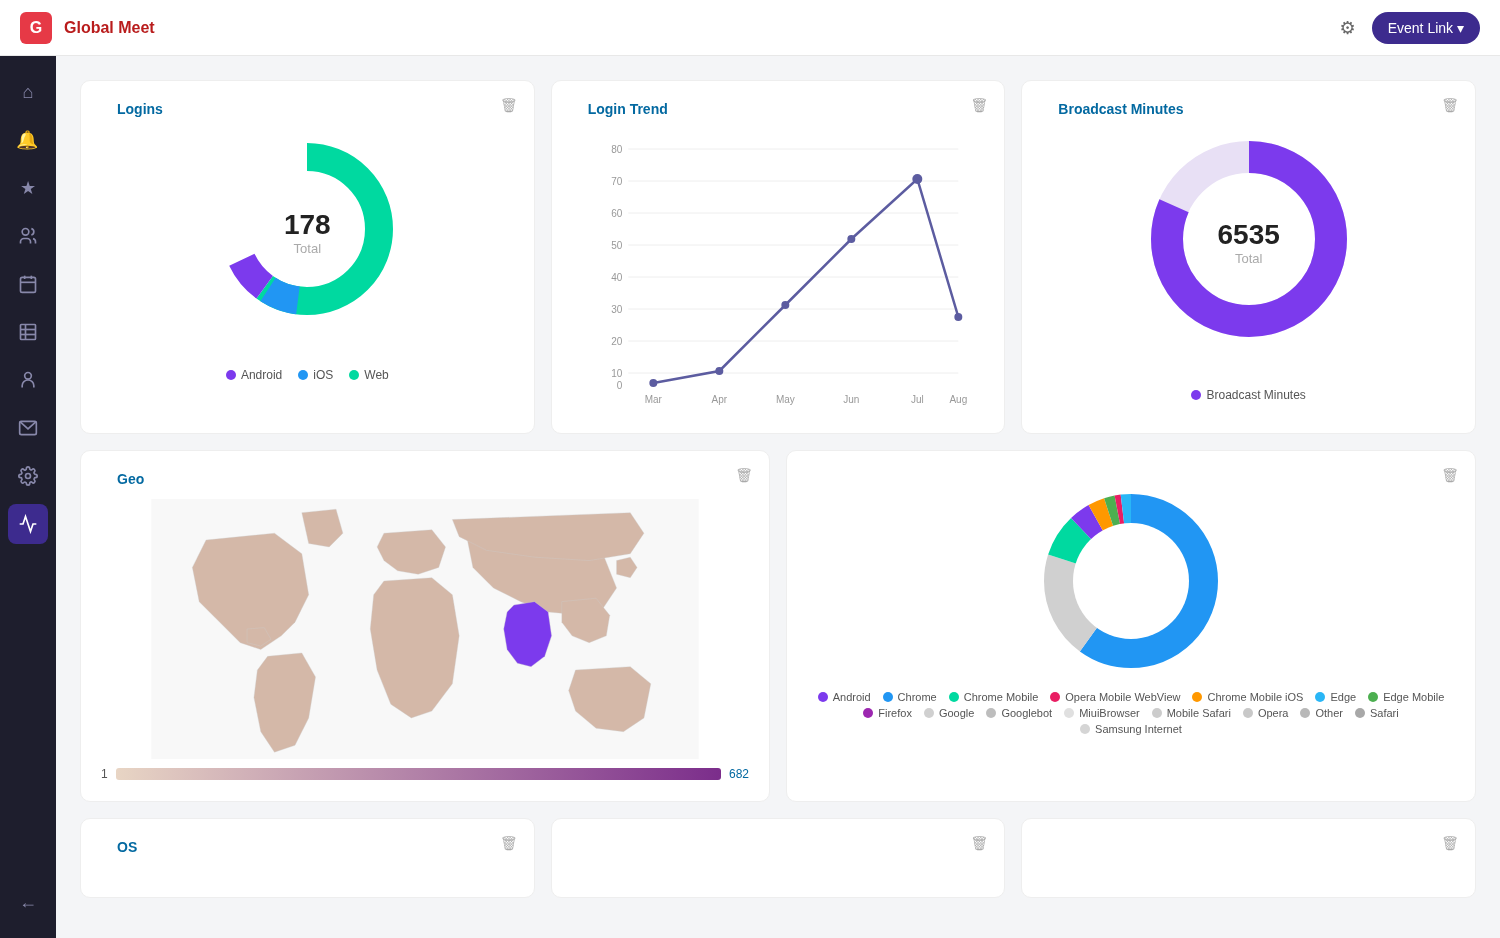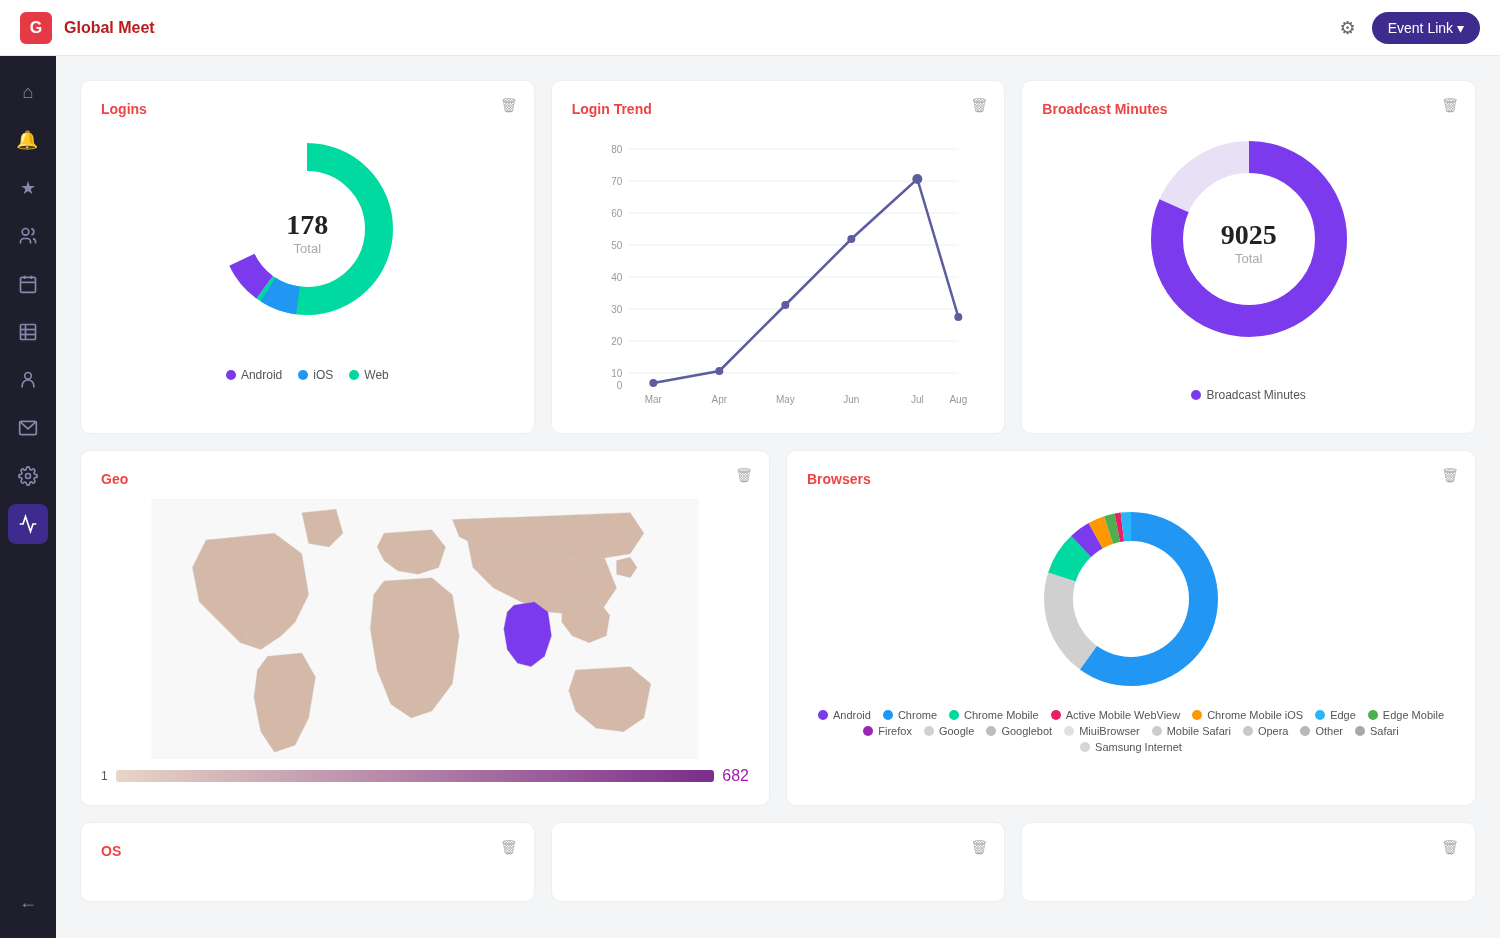--- a/index.html
+++ b/index.html
@@ -134,22 +134,23 @@
     .card {
       background: #fff;
       border-radius: 10px;
       padding: 20px;
       position: relative;
       border: 1px solid #eee;
     }
     .card-title {
       font-size: 14px;
       font-weight: 600;
-      color: #ef4444;
+      color: #0369a1;
       margin-bottom: 12px;
+      margin-left: 16px;
     }
     .card-delete {
       position: absolute;
       top: 16px; right: 16px;
       color: #aaa;
       cursor: pointer;
       font-size: 14px;
     }
 
     
@@ -159,21 +160,20 @@
       align-items: center;
     }
     .donut-label {
       text-align: center;
       margin-top: 4px;
     }
     .donut-number {
       font-size: 28px;
       font-weight: 700;
       color: #222;
-      font-family: Liberation Serif, serif;
     }
     .donut-sub {
       font-size: 13px;
       color: #aaa;
     }
     .legend {
       display: flex;
       gap: 16px;
       justify-content: center;
       margin-top: 12px;
@@ -399,21 +399,21 @@
 
     <div class="card">
       <div class="card-title">Broadcast Minutes</div>
       <span class="card-delete">🗑</span>
       <div class="donut-container">
         <svg class="donut-svg" width="220" height="220" viewBox="0 0 220 220">
           <circle cx="110" cy="110" r="82" fill="none" stroke="#e8e0f5" stroke-width="32"></circle>
           <circle cx="110" cy="110" r="82" fill="none" stroke="#7c3aed" stroke-width="32" stroke-dasharray="420 515" stroke-dashoffset="0" transform="rotate(-90 110 110)"></circle>
         </svg>
         <div class="donut-label" style="margin-top:-130px; position:relative; z-index:1;">
-          <div class="donut-number">9025</div>
+          <div class="donut-number">6535</div>
           <div class="donut-sub">Total</div>
         </div>
         <div style="height:110px;"></div>
       </div>
       <div class="legend">
         <div class="legend-item">
           <div class="legend-dot" style="background:#7c3aed;"></div>
           <span>Broadcast Minutes</span>
         </div>
       </div>
@@ -452,26 +452,25 @@
           <path d="M440,30 L700,20 L720,50 L700,80 L640,90 L560,85 L490,75 L450,55 Z" fill="#d4b8a8" stroke="#ccc" stroke-width="0.5"></path>
 
           <path d="M680,90 L700,85 L710,100 L700,115 L680,110 Z" fill="#d4b8a8" stroke="#ccc" stroke-width="0.5"></path>
 
           <path d="M140,190 L165,188 L175,205 L160,215 L140,210 Z" fill="#d4b8a8" stroke="#ccc" stroke-width="0.5"></path>
         </svg>
       </div>
       <div class="geo-legend">
         <span style="font-size:12px;color:#555;">1</span>
         <div class="geo-bar"></div>
-        <span style="font-size:16px;color:#a21caf;">682</span>
+        <span style="font-size:12px;color:#0369a1;">682</span>
       </div>
     </div>
 
     <div class="card">
-      <div class="card-title">Browsers</div>
       <span class="card-delete">🗑</span>
       <div style="display:flex; justify-content:center; margin: 10px 0;">
         <svg width="200" height="200" viewBox="0 0 200 200">
 
           <circle cx="100" cy="100" r="72" fill="none" stroke="#2196f3" stroke-width="30" stroke-dasharray="271 452" stroke-dashoffset="0" transform="rotate(-90 100 100)"></circle>
 
           <circle cx="100" cy="100" r="72" fill="none" stroke="#d0d0d0" stroke-width="30" stroke-dasharray="90 452" stroke-dashoffset="-271" transform="rotate(-90 100 100)"></circle>
 
           <circle cx="100" cy="100" r="72" fill="none" stroke="#00d9a0" stroke-width="30" stroke-dasharray="36 452" stroke-dashoffset="-361" transform="rotate(-90 100 100)"></circle>
 
@@ -495,21 +494,21 @@
         <div class="legend-item">
           <div class="legend-dot" style="background:#2196f3;"></div>
           <span>Chrome</span>
         </div>
         <div class="legend-item">
           <div class="legend-dot" style="background:#00d9a0;"></div>
           <span>Chrome Mobile</span>
         </div>
         <div class="legend-item">
           <div class="legend-dot" style="background:#e91e63;"></div>
-          <span>Active Mobile WebView</span>
+          <span>Opera Mobile WebView</span>
         </div>
         <div class="legend-item">
           <div class="legend-dot" style="background:#ff9800;"></div>
           <span>Chrome Mobile iOS</span>
         </div>
         <div class="legend-item">
           <div class="legend-dot" style="background:#29b6f6;"></div>
           <span>Edge</span>
         </div>
         <div class="legend-item">

